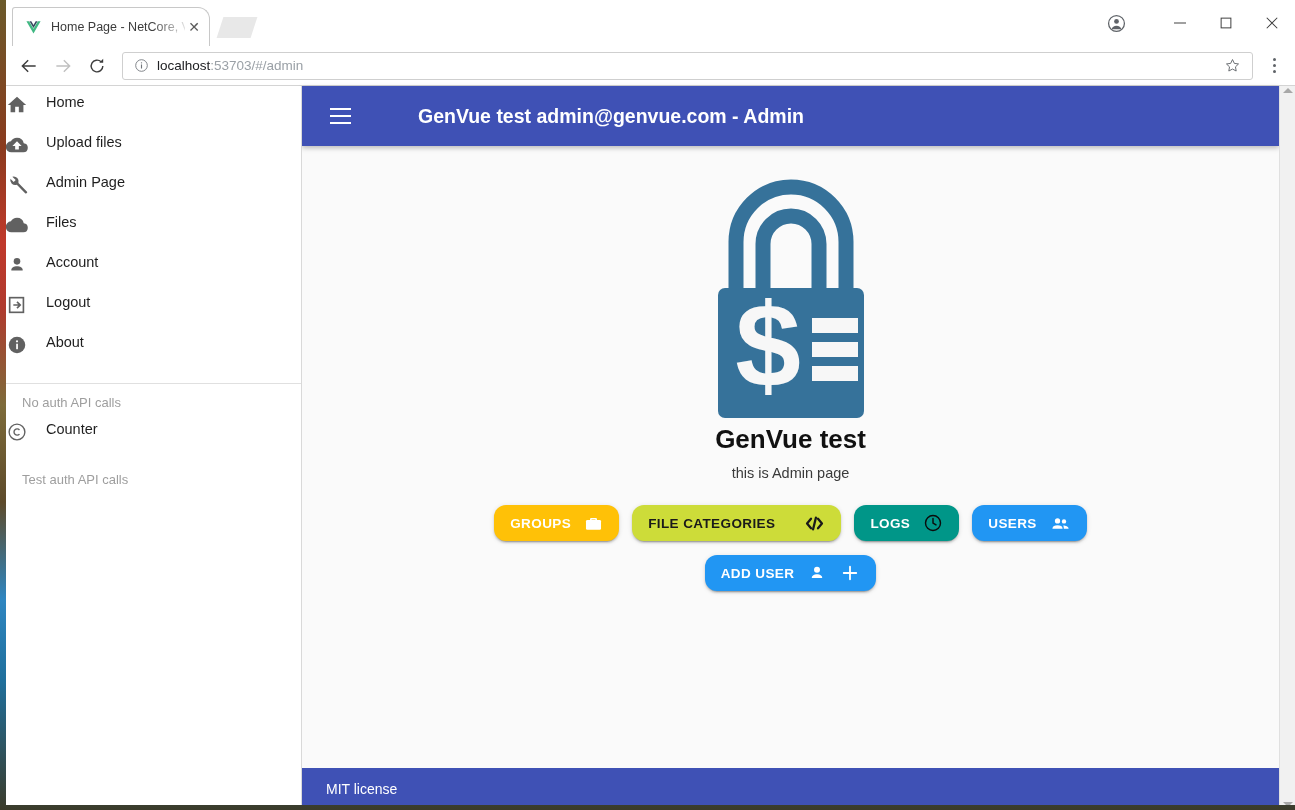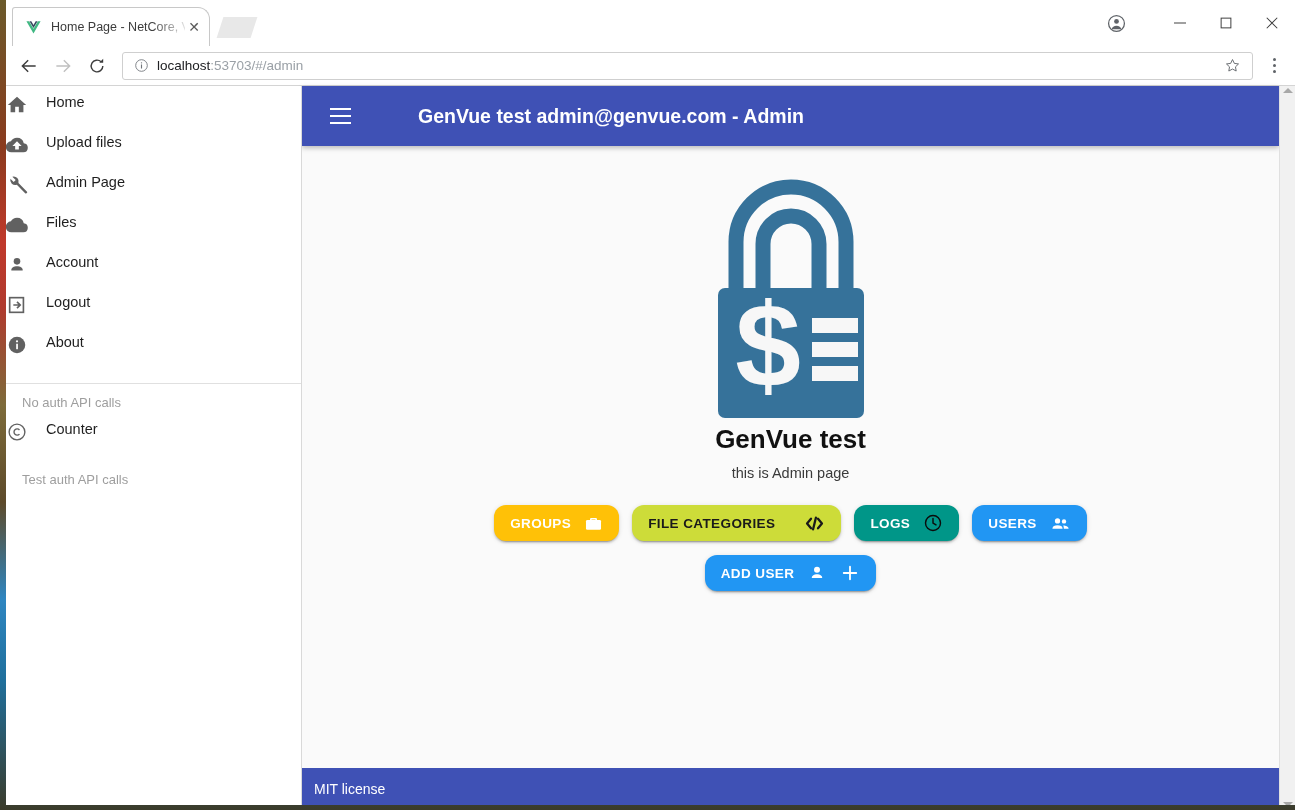--- a/index.html
+++ b/index.html
@@ -219,21 +219,21 @@
     box-shadow: 0 2px 2px 0 rgba(0,0,0,.14), 0 1px 5px 0 rgba(0,0,0,.12), 0 3px 1px -2px rgba(0,0,0,.2);
     white-space: nowrap;
   }
   .md-btn .btn-icon { display: inline-flex; align-items: center; margin-left: 13px; }
   .md-btn.dark-text { color: #1a1a1a; gap: 16px; }
 
   #app-footer {
     flex: 0 0 41px; height: 41px;
     background: #3f51b5;
     display: flex; align-items: center;
-    padding-left: 12px;
+    padding-left: 24px;
     color: #ffffff; font-size: 14px; text-align: center;
   }
 
   
   #page-scrollbar {
     width: 16px; flex: 0 0 16px;
     background: #f1f1f1;
     border-left: 1px solid #e0e0e0;
     display: flex; flex-direction: column;
     justify-content: space-between; align-items: center;

